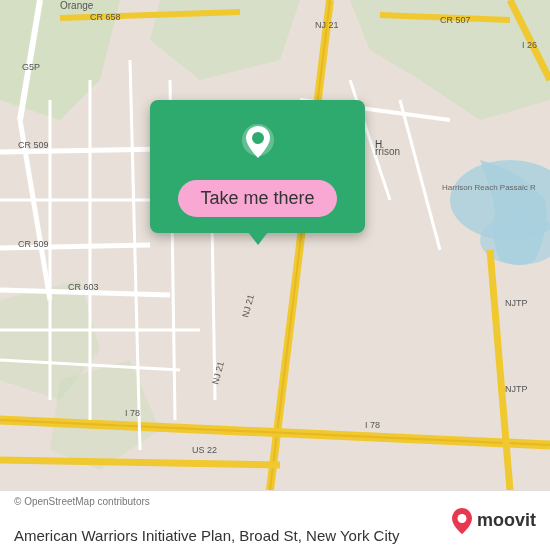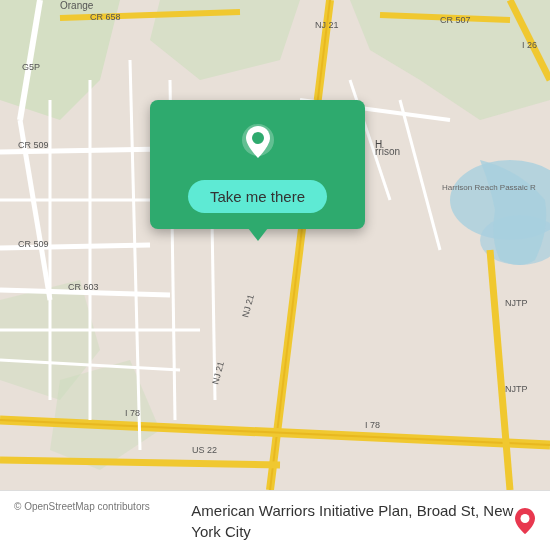--- a/index.html
+++ b/index.html
@@ -56,26 +56,26 @@
     #location-icon-wrap {
       margin-bottom: 10px;
     }
 
     #location-icon-svg {
       width: 48px;
       height: 48px;
     }
 
     #take-me-there-btn {
-      background: #5eead4;
+      background: #f9a8d4;
       color: #333;
       border: none;
       border-radius: 20px;
       padding: 8px 22px;
-      font-size: 15px;
+      font-size: 18px;
       font-weight: 500;
       cursor: pointer;
       white-space: nowrap;
     }
 
     
     #footer {
       width: 550px;
       height: 60px;
       background: white;
@@ -205,25 +205,26 @@
         <path d="M24 8 C17 8 12 13.5 12 20 C12 28 24 40 24 40 C24 40 36 28 36 20 C36 13.5 31 8 24 8Z" fill="white"></path>
 
         <circle cx="24" cy="20" r="6" fill="#2eaa6e"></circle>
       </svg>
     </div>
     <button id="take-me-there-btn">Take me there</button>
   </div>
 </div>
 
 <div id="footer">
-  <div style="flex:1; display:flex; flex-direction:row; gap:16px;">
+  <div style="flex:1; display:flex; flex-direction:column; gap:16px;">
     <div id="footer-copyright">
       <span>© OpenStreetMap contributors</span>
     </div>
     <div id="footer-address">American Warriors Initiative Plan, Broad St, New York City</div>
   </div>
   <div id="moovit-logo">
     <svg id="moovit-pin" viewBox="0 0 22 28" xmlns="http://www.w3.org/2000/svg">
       <path d="M11 1 C5.5 1 1 5.8 1 11.5 C1 19 11 27 11 27 C11 27 21 19 21 11.5 C21 5.8 16.5 1 11 1Z" fill="#e8384f"></path>
       <circle cx="11" cy="11.5" r="4.5" fill="white"></circle>
     </svg>
+    <span>moovit</span>
   </div>
 </div>
 
 </body></html>

